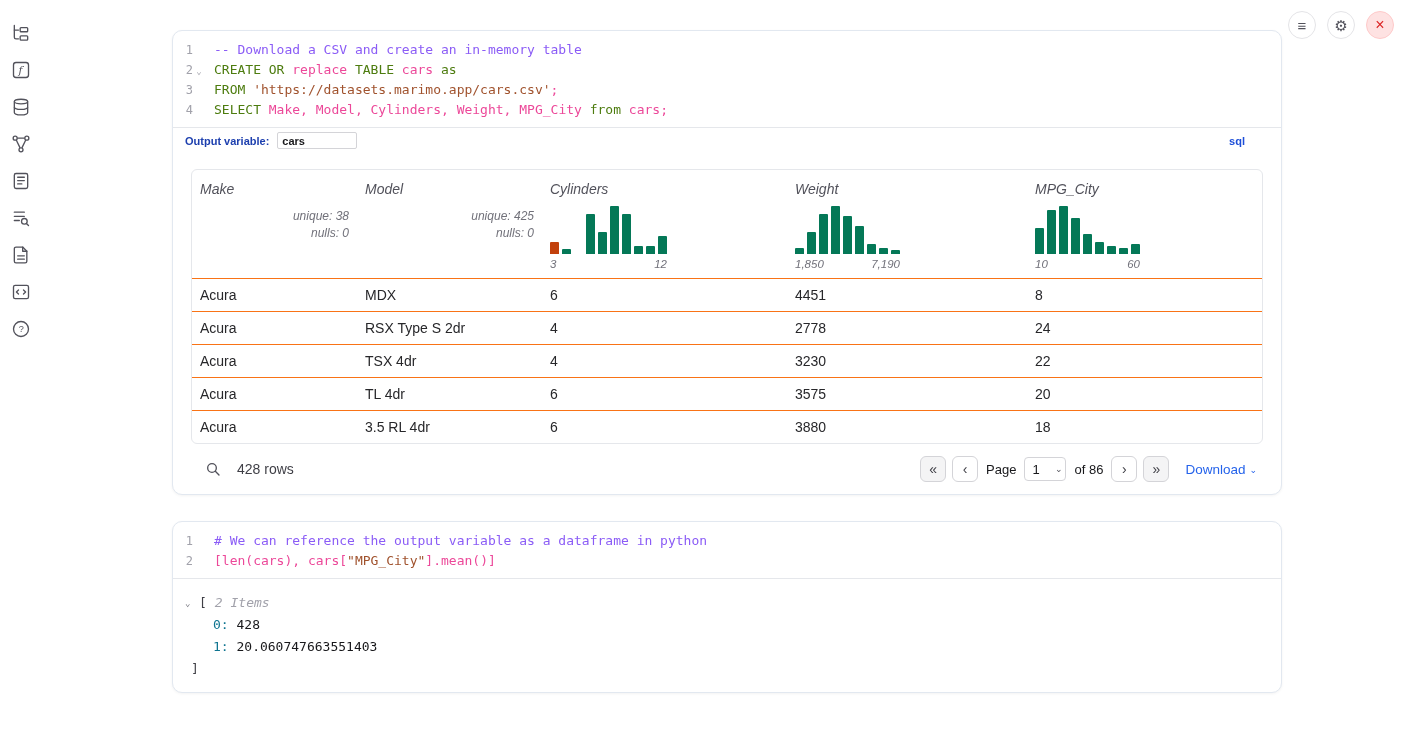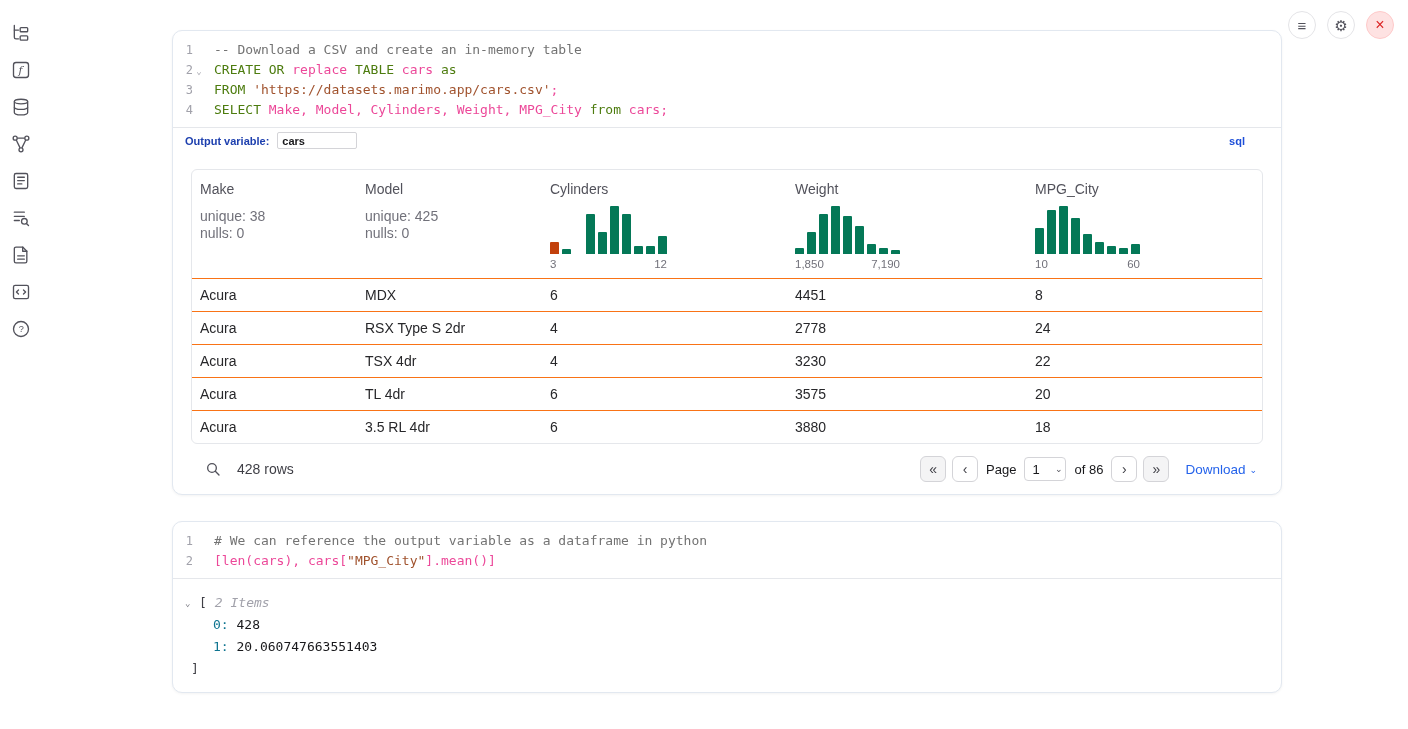--- a/index.html
+++ b/index.html
@@ -28,37 +28,37 @@
   .cell { border: 1px solid #e2e8f0; border-radius: 10px; background: #fff; box-shadow: 0 1px 3px rgba(0,0,0,0.05); }
   .cell2 { margin-top: 26px; }
 
   
   .code-area { padding: 9px 0 7px; }
   .code-line { display: flex; font-family: "DejaVu Sans Mono", monospace; font-size: 13px; height: 20px; line-height: 20px; }
   .ln { width: 20px; text-align: right; color: #a1a1aa; font-size: 12px; flex: none; }
   .gutter { width: 12px; flex: none; color: #a1a1aa; font-size: 9px; text-align: center; line-height: 22px; }
   .code { white-space: pre; padding-left: 9px; color: #27272a; }
   .tok-kw  { color: #4d7c0f; }
-  .tok-com { color: #737373; }
+  .tok-com { color: #8b5cf6; }
   .tok-str { color: #a0522d; }
   .tok-pl  { color: #ec4899; }
 
   
   .outvar-row { border-top: 1px solid #e5e7eb; display: flex; align-items: center; gap: 8px; padding: 4px 36px 6px 12px; }
   .outvar-label { color: #1e40af; font-size: 11px; font-weight: bold; }
   .outvar-input { width: 80px; height: 17px; border: 1px solid #d4d4d8; border-radius: 2px; font-size: 11px; font-weight: bold;
     font-family: "Liberation Sans", sans-serif; color: #18181b; padding: 0 4px; }
   .lang-badge { margin-left: auto; color: #1d4ed8; font-size: 11px; font-weight: bold; }
 
   
   .table-box { margin: 14px 18px 0; border: 1px solid #e5e7eb; border-radius: 6px; overflow: hidden; }
   .t-header, .t-row { display: grid; grid-template-columns: 165px 185px 245px 240px 1fr; }
-  .th { padding: 10px 8px 8px; }
+  .th { padding: 10px 8px 8px; font-style: italic; }
   .col-name { color: #52525b; font-size: 14px; line-height: 18px; }
-  .col-stats { margin-top: 10px; color: #71717a; font-size: 14px; line-height: 16.5px; }
+  .col-stats { margin-top: 10px; color: #71717a; font-size: 12px; line-height: 16.5px; text-align: right; }
   .hist { margin-top: 8px; width: fit-content; }
   .hist-bars { display: flex; align-items: flex-end; gap: 3px; height: 48px; }
   .bar { width: 9px; border-radius: 1px 1px 0 0; }
   .hist-labels { display: flex; justify-content: space-between; margin-top: 4px; color: #71717a; font-size: 11.5px; }
   .t-row { border-top: 1px solid #f97316; height: 33px; }
   .td { padding: 0 8px; display: flex; align-items: center; font-size: 14px; color: #27272a; }
 
   
   .table-footer { margin: 0 18px; padding: 0 6px; height: 50px; display: flex; align-items: center; }
   .search-icon { margin-left: 8px; display: flex; cursor: pointer; color: #52525b; }

